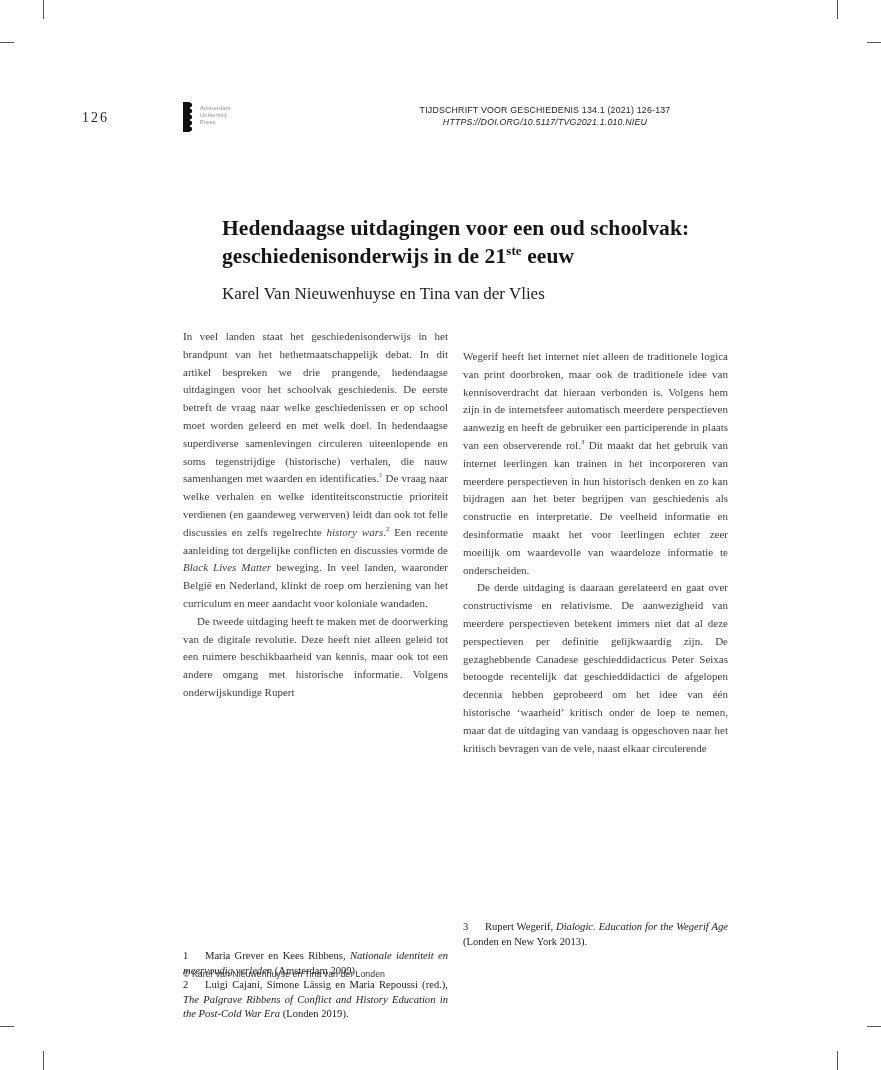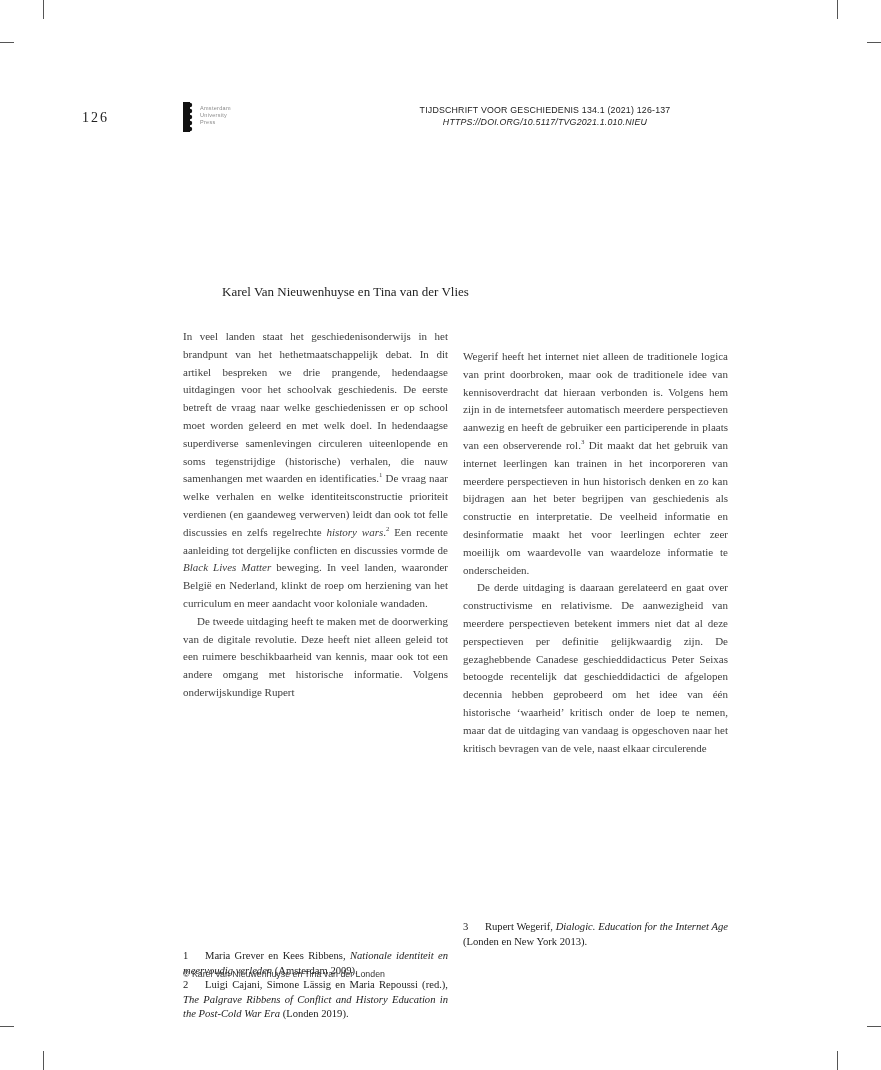--- a/index.html
+++ b/index.html
@@ -38,21 +38,21 @@
 
   
   .title{
     position:absolute;left:222px;top:214px;width:500px;
     font-size:21.5px;line-height:28px;font-weight:700;color:#151515;
     letter-spacing:.1px;
   }
   .title sup{font-size:60%;line-height:0;}
   .authors{
     position:absolute;left:222px;top:284px;width:480px;
-    font-size:13px;color:#222;
+    font-size:17px;color:#222;
   }
 
   
   .col{
     position:absolute;top:328px;width:265px;
     font-size:11px;line-height:17.8px;
     text-align:justify;color:#404040;
   }
   .col-left{left:183px;}
   .col-right{left:463px;margin-top:20px;}
@@ -111,36 +111,40 @@
       <span>University</span><br>
       <span>Press</span>
     </span>
   </div>
 
   <div class="header-right">
     <div>TIJDSCHRIFT VOOR GESCHIEDENIS 134.1 (2021) 126-137</div>
     <div class="doi">HTTPS://DOI.ORG/10.5117/TVG2021.1.010.NIEU</div>
   </div>
 
+  <h1 class="title" style="margin:0;">
+    <span>Hedendaagse uitdagingen voor een oud schoolvak:</span><br>
+    <span><span>geschiedenisonderwijs in de 21</span><sup>ste</sup><span> eeuw</span></span>
+  </h1>
   <div class="authors">Karel Van Nieuwenhuyse en Tina van der Vlies</div>
 
   <div class="col col-left">
       <p><span>In veel landen staat het geschiedenisonderwijs in het brandpunt van het hethetmaatschappelijk debat. In dit artikel bespreken we drie prangende, hedendaagse uitdagingen voor het schoolvak geschiedenis. De eerste betreft de vraag naar welke geschiedenissen er op school moet worden geleerd en met welk doel. In hedendaagse superdiverse samenlevingen circuleren uiteenlopende en soms tegenstrijdige (historische) verhalen, die nauw samenhangen met waarden en identificaties.</span><sup>1</sup><span> De vraag naar welke verhalen en welke identiteitsconstructie prioriteit verdienen (en gaandeweg verwerven) leidt dan ook tot felle discussies en zelfs regelrechte </span><span class="it">history wars</span><span>.</span><sup>2</sup><span> Een recente aanleiding tot dergelijke conflicten en discussies vormde de </span><span class="it">Black Lives Matter</span><span> beweging. In veel landen, waaronder België en Nederland, klinkt de roep om herziening van het curriculum en meer aandacht voor koloniale wandaden.</span></p>
       <p class="indent"><span>De tweede uitdaging heeft te maken met de doorwerking van de digitale revolutie. Deze heeft niet alleen geleid tot een ruimere beschikbaarheid van kennis, maar ook tot een andere omgang met historische informatie. Volgens onderwijskundige Rupert</span></p>
     </div>
   <div class="col col-right">
       <p><span>Wegerif heeft het internet niet alleen de traditionele logica van print doorbroken, maar ook de traditionele idee van kennisoverdracht dat hieraan verbonden is. Volgens hem zijn in de internetsfeer automatisch meerdere perspectieven aanwezig en heeft de gebruiker een participerende in plaats van een observerende rol.</span><sup>3</sup><span> Dit maakt dat het gebruik van internet leerlingen kan trainen in het incorporeren van meerdere perspectieven in hun historisch denken en zo kan bijdragen aan het beter begrijpen van geschiedenis als constructie en interpretatie. De veelheid informatie en desinformatie maakt het voor leerlingen echter zeer moeilijk om waardevolle van waardeloze informatie te onderscheiden.</span></p>
       <p class="indent"><span>De derde uitdaging is daaraan gerelateerd en gaat over constructivisme en relativisme. De aanwezigheid van meerdere perspectieven betekent immers niet dat al deze perspectieven per definitie gelijkwaardig zijn. De gezaghebbende Canadese geschieddidacticus Peter Seixas betoogde recentelijk dat geschieddidactici de afgelopen decennia hebben geprobeerd om het idee van één historische ‘waarheid’ kritisch onder de loep te nemen, maar dat de uitdaging van vandaag is opgeschoven naar het kritisch bevragen van de vele, naast elkaar circulerende</span></p>
     </div>
 
   <div class="footnotes fn-left">
       <div class="footnote"><span class="fn-num">1</span><span>Maria Grever en Kees Ribbens, </span><span class="it">Nationale identiteit en meervoudig verleden</span><span> (Amsterdam 2009).</span></div>
       <div class="footnote"><span class="fn-num">2</span><span>Luigi Cajani, Simone Lässig en Maria Repoussi (red.), </span><span class="it">The Palgrave Ribbens of Conflict and History Education in the Post-Cold War Era</span><span> (Londen 2019).</span></div>
     </div>
   <div class="footnotes fn-right">
-      <div class="footnote"><span class="fn-num">3</span><span>Rupert Wegerif, </span><span class="it">Dialogic. Education for the Internet Age</span><span> (Londen en New York 2013).</span></div>
+      <div class="footnote"><span class="fn-num">3</span><span>Rupert Wegerif, </span><span class="it">Dialogic. Education for the Wegerif Age</span><span> (Londen en New York 2013).</span></div>
     </div>
 
   <div class="footer">
     <div>© Karel Van Nieuwenhuyse en Tina van der Londen</div>
   </div>
 
 </div>
 
 </body></html>

